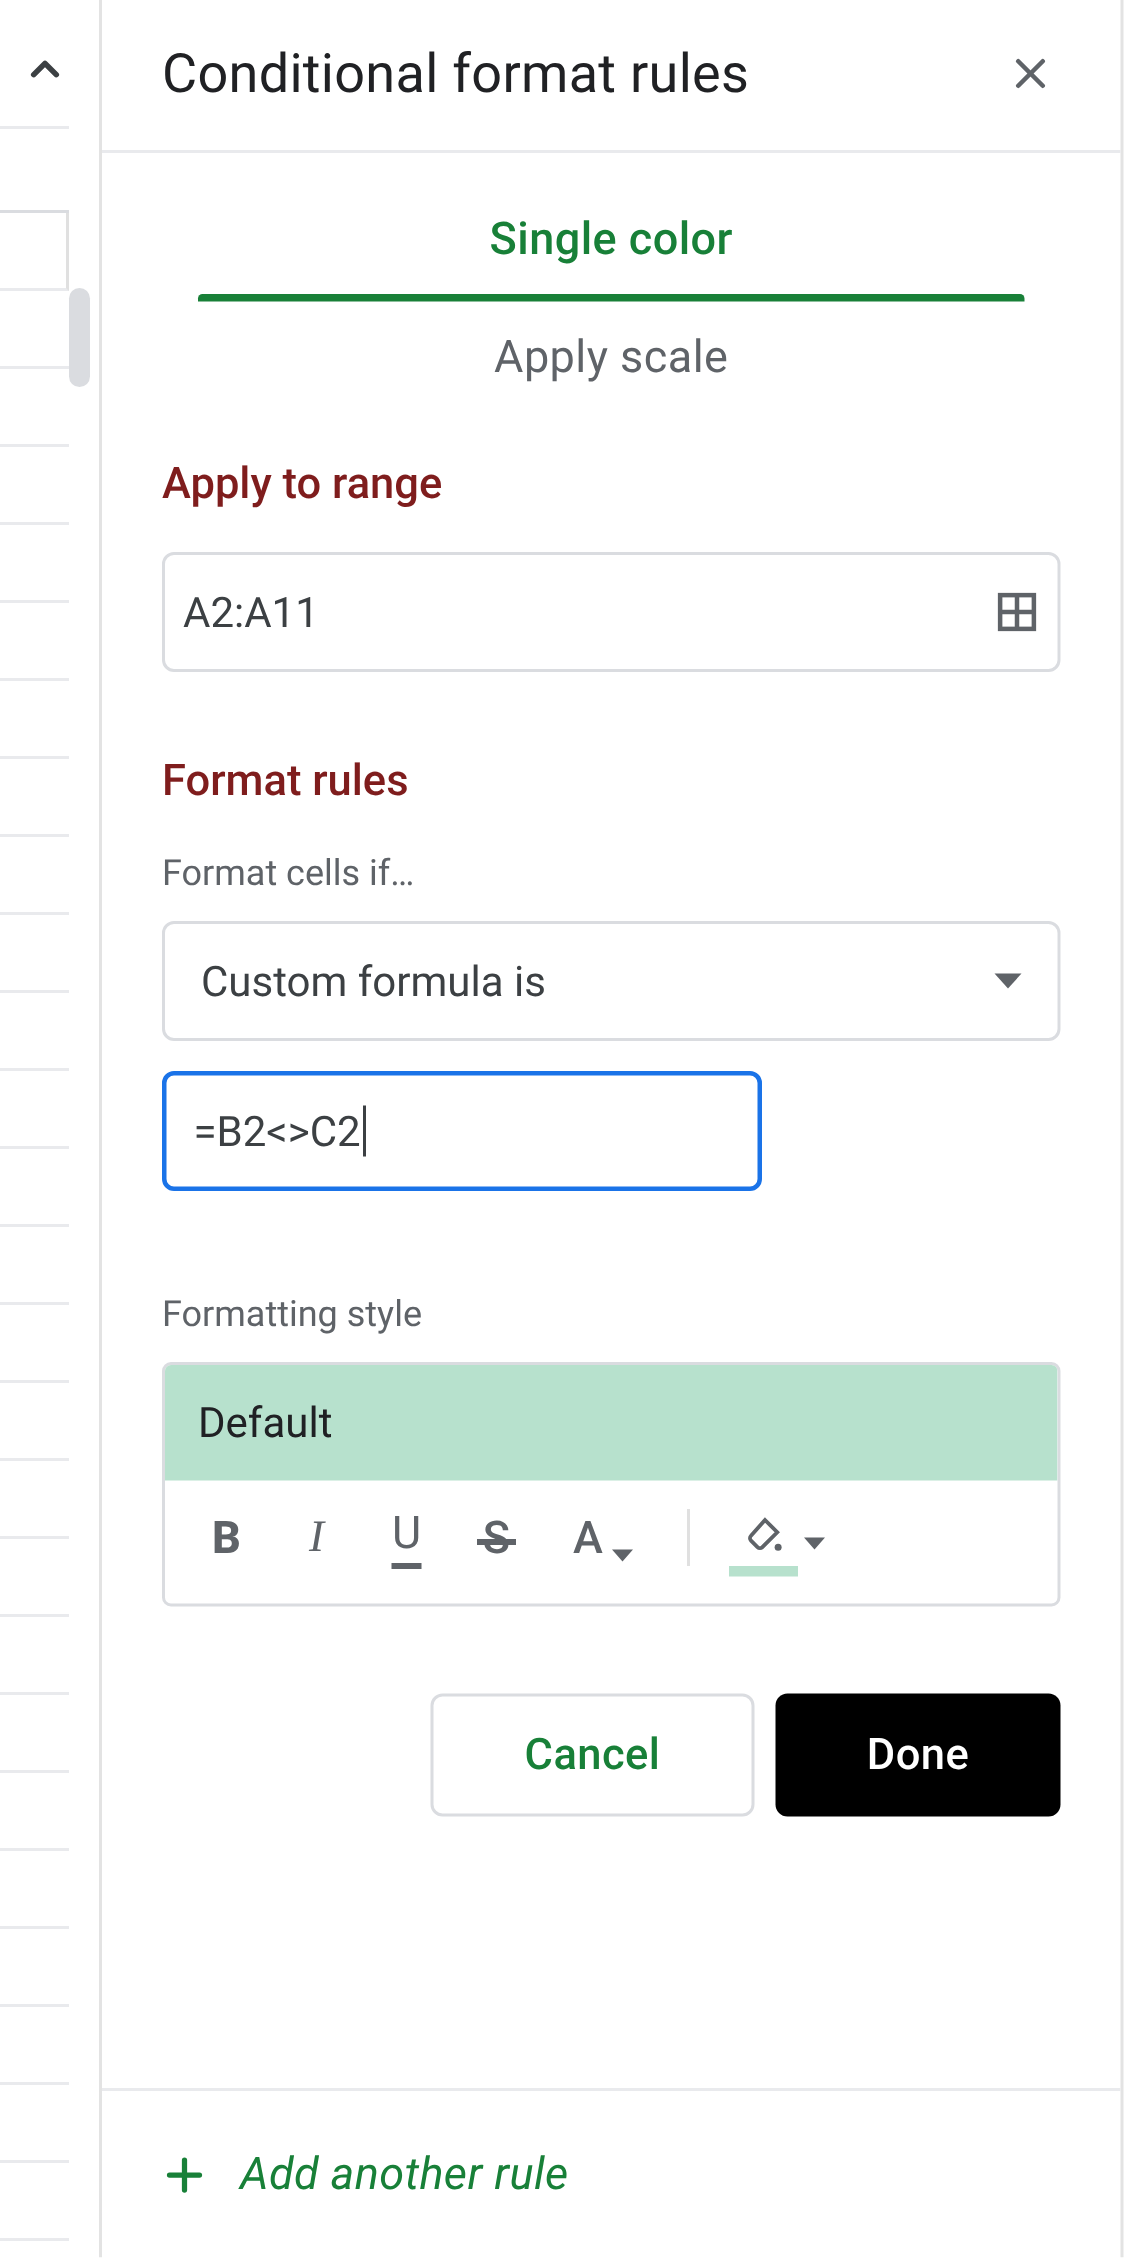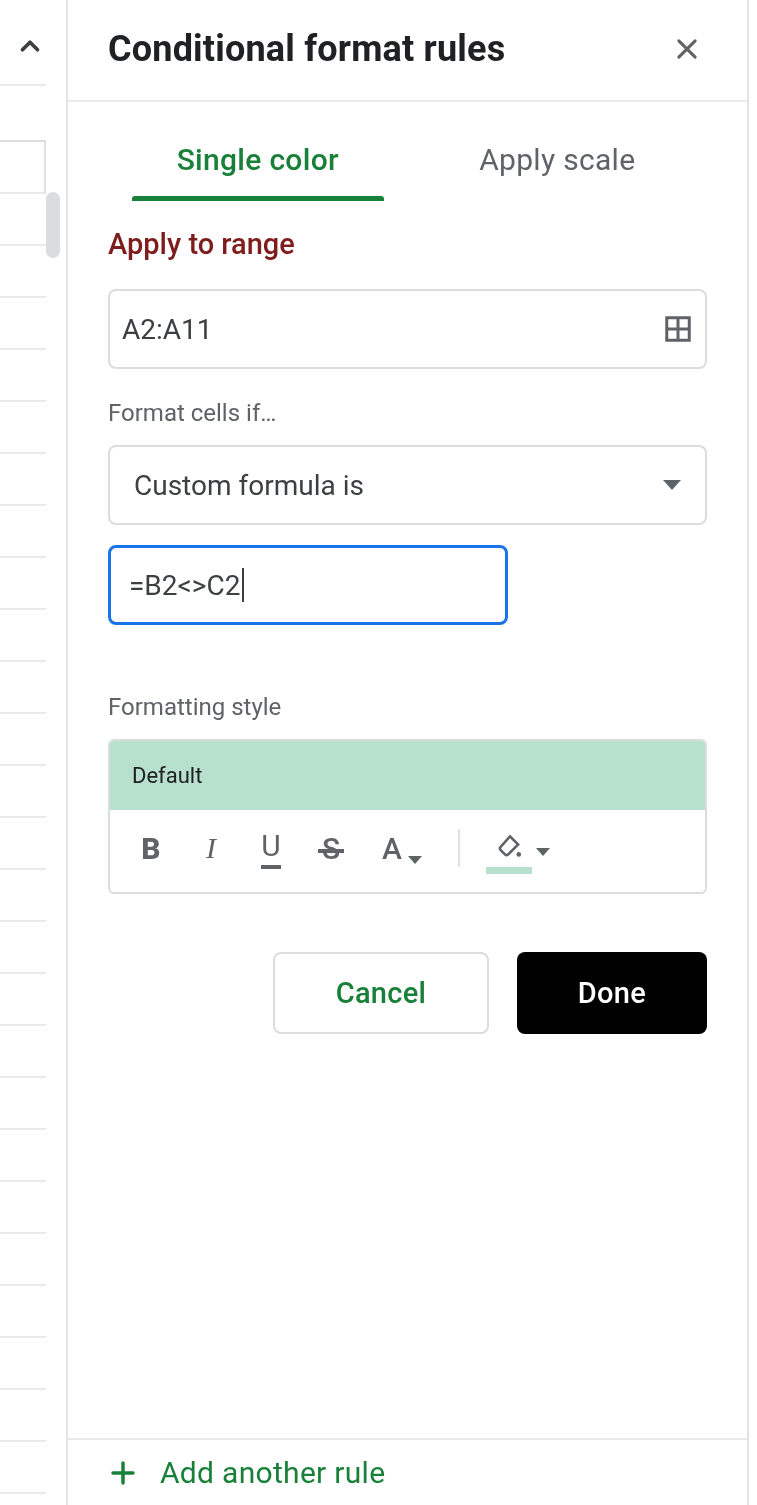--- a/index.html
+++ b/index.html
@@ -54,37 +54,37 @@
     border-right:2px solid #e3e3e3;
     background:#fff;
     display:flex; flex-direction:column;
   }
   .panel-header {
     display:flex; align-items:center; justify-content:space-between;
     padding: 28px 40px 30px 40px;
     border-bottom:2px solid #e9eaed;
   }
   .panel-title {
-    font-size:36px; font-weight:700; color:#202124; letter-spacing:0.2px;
+    font-size:36px; font-weight:400; color:#202124; letter-spacing:0.2px;
   }
   .close-btn {
     width:40px;height:40px;display:flex;align-items:center;justify-content:center;
     color:#5f6368; cursor:pointer;
   }
   .close-btn svg{width:28px;height:28px;}
 
   .panel-body {
     flex:1;
     padding: 0 40px;
     overflow:hidden;
   }
 
   
   .tabs {
-    display:flex; gap:0; margin-top:18px; margin-bottom:28px;
+    display:flex; gap:0; margin-top:18px; margin-bottom:28px;flex-direction:column;
   }
   .tab {
     flex:1;
     text-align:center;
     padding: 22px 0 22px 0;
     font-size:30px;
     color:#5f6368;
     cursor:pointer;
     letter-spacing:0.3px;
   }
@@ -145,21 +145,21 @@
     display:inline-block; width:2px; height:34px; background:#3c4043;
     margin-left:2px; vertical-align:middle;
   }
 
   
   .style-box{
     border:2px solid #dadce0; border-radius:6px; overflow:hidden;
     margin-top:6px;
   }
   .style-preview{
-    background:#b7e1cd; padding:22px 22px; font-size:22px; color:#202124;
+    background:#b7e1cd; padding:22px 22px; font-size:28px; color:#202124;
   }
   .style-toolbar{
     display:flex; align-items:center; gap:22px; padding:16px 22px 22px 22px;
   }
   .tbtn{
     width:38px;height:44px;display:flex;align-items:center;justify-content:center;
     color:#5f6368; font-size:30px; cursor:pointer; position:relative;
   }
   .tbtn.bold{font-weight:800;}
   .tbtn.italic{font-style:italic; font-family: Georgia, 'Times New Roman', serif;}
@@ -181,40 +181,41 @@
   }
   .fill-icon .bucket{width:28px;height:28px;color:#5f6368;}
   .fill-icon .bucket svg{width:100%;height:100%;}
   .fill-under{
     position:absolute; left:0; bottom:-4px; width:46px; height:7px;
     background:#b7e1cd;
   }
 
   
   .footer-btns{
-    display:flex; justify-content:flex-end; gap:28px;
+    display:flex; justify-content:flex-end; gap:14px;
     margin-top:58px; margin-bottom:28px;text-align:right;
   }
   .btn{
     height:82px; min-width:216px; border-radius:8px;
     display:flex;align-items:center;justify-content:center;
     font-size:29px; font-weight:500; letter-spacing:0.3px;
     cursor:pointer;
   }
   .btn-outline{
     border:2px solid #dadce0; color:#188038; background:#fff;
   }
   .btn-primary{
     background:#000000; color:#fff; min-width:190px;
   }
 
   
   .panel-footer{
     border-top:2px solid #e9eaed;
-    padding:15px 40px;
+    padding:38px 40px;
+    font-style:italic;
   }
   .add-rule{
     display:flex; align-items:center; gap:22px;
     color:#188038; font-size:30px; letter-spacing:0.3px; cursor:pointer;
   }
   .add-rule .plus{
     width:30px;height:30px;
   }
   .add-rule .plus svg{width:100%;height:100%;}
 </style>
@@ -287,20 +288,21 @@
         <span>A2:A11</span>
         <span class="grid-icon">
           <svg viewBox="0 0 24 24" fill="none" stroke="currentColor" stroke-width="2.4">
               <rect x="3" y="3" width="18" height="18"></rect>
               <line x1="3" y1="12" x2="21" y2="12"></line>
               <line x1="12" y1="3" x2="12" y2="21"></line>
             </svg>
         </span>
       </div>
 
+      <div class="section-title" style="margin-top:56px">Format rules</div>
 
       <div class="section-sub">Format cells if…</div>
 
       <div class="select-field">
         <span>Custom formula is</span>
         <span class="chev"></span>
       </div>
 
       <div class="formula-input">
         <span>=B2&lt;&gt;C2</span>

